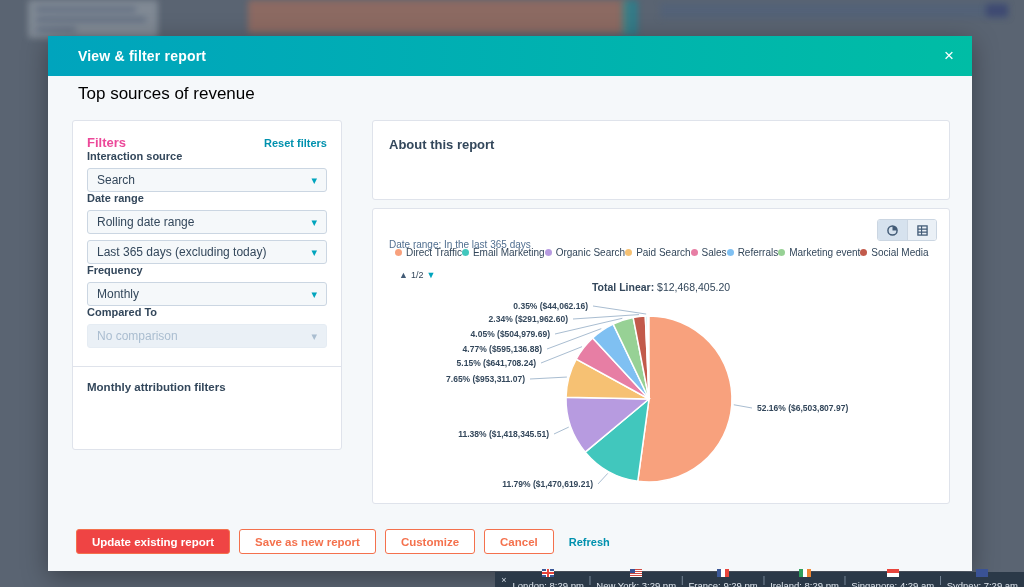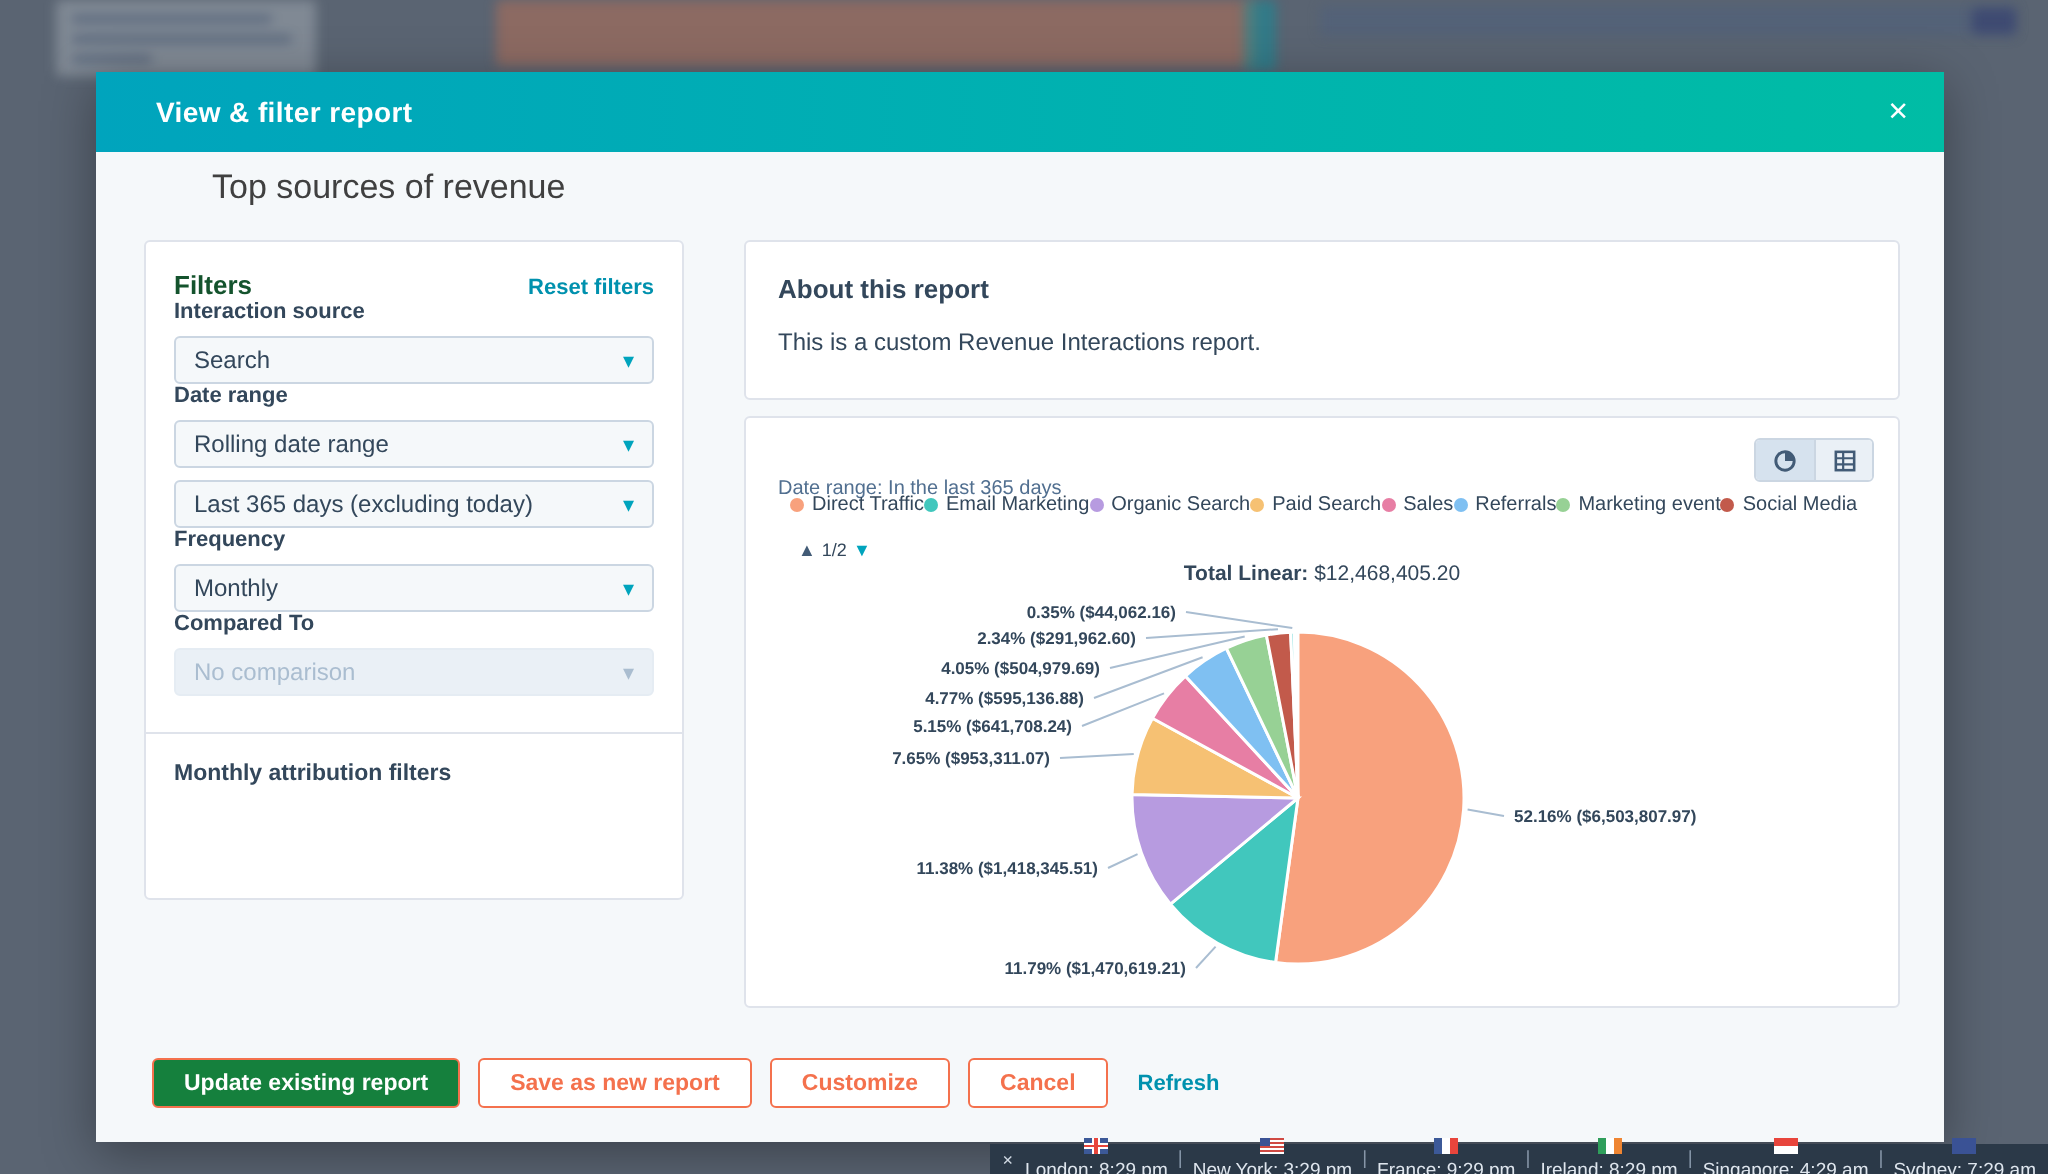--- a/index.html
+++ b/index.html
@@ -17,28 +17,28 @@
   .bg-sq { left:986px; top:4px; width:22px; height:13px; background:rgba(48,58,110,.6); }
 
   
   .modal { position:absolute; left:48px; top:36px; width:924px; height:535px;
     background:#f5f8fa; box-shadow:0 6px 24px rgba(0,0,0,.35); }
   .modal-header { position:absolute; left:0; top:0; right:0; height:40px;
     background:linear-gradient(90deg,#00a4bd,#00bda5); display:flex; align-items:center; }
   .modal-header h1 { color:#fff; font-size:14px; font-weight:bold; margin-left:30px; letter-spacing:.2px; }
   .modal-close { position:absolute; right:18px; top:9px; color:#fff; font-size:17px;
     cursor:pointer; line-height:22px; }
-  .report-title { position:absolute; left:30px; top:48px; font-size:17px; color:#404040;margin-left:28px; }
+  .report-title { position:absolute; left:30px; top:48px; font-size:17px; color:#000000; }
 
   .card { position:absolute; background:#fff; border:1px solid #dfe3eb; border-radius:3px; }
 
   
   .filters-card { left:24px; top:84px; width:270px; height:330px; overflow:hidden; padding:14px; }
   .filters-head { display:flex; justify-content:space-between; align-items:baseline; }
-  .filters-title { font-size:13px; font-weight:bold; color:#14532d; }
+  .filters-title { font-size:13px; font-weight:bold; color:#ec4899; }
   .link { color:#0091ae; font-size:11px; font-weight:bold; cursor:pointer; }
   .field-label { font-size:11px; font-weight:bold; color:#33475b; margin-top:0; margin-bottom:6px; }
   .select { height:24px; background:#f5f8fa; border:1px solid #cbd6e2; border-radius:3px;
     display:flex; align-items:center; justify-content:space-between; padding:0 9px;
     font-size:12px; color:#33475b; cursor:pointer; }
   .select + .select { margin-top:6px; }
   .caret { color:#00a4bd; font-size:11px; }
   .select.disabled { background:#eaf0f6; border-color:#e5ecf3; color:#aabdd0; cursor:default; }
   .select.disabled .caret { color:#aabdd0; }
   .filters-divider { border:none; border-top:1px solid #dfe3eb; margin:18px -14px 0; }
@@ -73,21 +73,21 @@
   #pie-svg { position:absolute; left:0; top:0; }
   #pie-svg path.slice { stroke:#fff; stroke-width:1.5; cursor:pointer; }
   #pie-svg line { stroke:#a9bdd1; stroke-width:1; }
   #pie-svg text { font-family:"Liberation Sans",sans-serif; font-size:8.5px;
     font-weight:bold; fill:#33475b; }
 
   
   .footer { position:absolute; left:28px; top:493px; display:flex; align-items:center; gap:9px; }
   .btn { height:25px; padding:0 15px; border-radius:3px; font-size:11.5px; font-weight:bold;
     display:flex; align-items:center; cursor:pointer; }
-  .btn-primary { background:#15803d; color:#fff; border:1px solid #f4714d; }
+  .btn-primary { background:#ef4444; color:#fff; border:1px solid #f4714d; }
   .btn-outline { background:#fff; color:#f4714d; border:1px solid #f4714d; }
   .refresh-link { color:#0091ae; font-size:11px; font-weight:bold; margin-left:6px; cursor:pointer; }
 
   
   .statusbar { position:absolute; left:0; right:0; bottom:0; height:15px;
     display:flex; justify-content:flex-end; }
   .statusbar-inner { background:#2b3948; height:15px; display:flex; align-items:center;
     padding:0 6px; gap:5px; font-size:9.5px; color:#dfe6ee; white-space:nowrap; }
   .sb-close { color:#cfd8e2; font-size:9px; cursor:pointer; margin-right:1px; }
   .sb-item { display:flex; align-items:center; gap:3px;flex-direction:column; }
@@ -158,21 +158,20 @@
       <span>No comparison</span>
       <span class="caret">▾</span>
     </div>
     <hr class="filters-divider">
     <div class="attr-title">Monthly attribution filters</div>
 
   </div>
 
   <div class="card about-card">
     <div class="about-title">About this report</div>
-    <div class="about-body">This is a custom Revenue Interactions report.</div>
   </div>
 
   <div class="card chart-card">
     <div class="chart-toggles">
       <div class="toggle-btn sel">
         <svg width="11" height="11" viewBox="0 0 12 12">
           <circle cx="6" cy="6" r="5" fill="none" stroke="#425b76" stroke-width="1.6"></circle>
           <path d="M6 6 L6 1 A5 5 0 0 1 11 6 Z" fill="#425b76"></path>
         </svg>
       </div>

